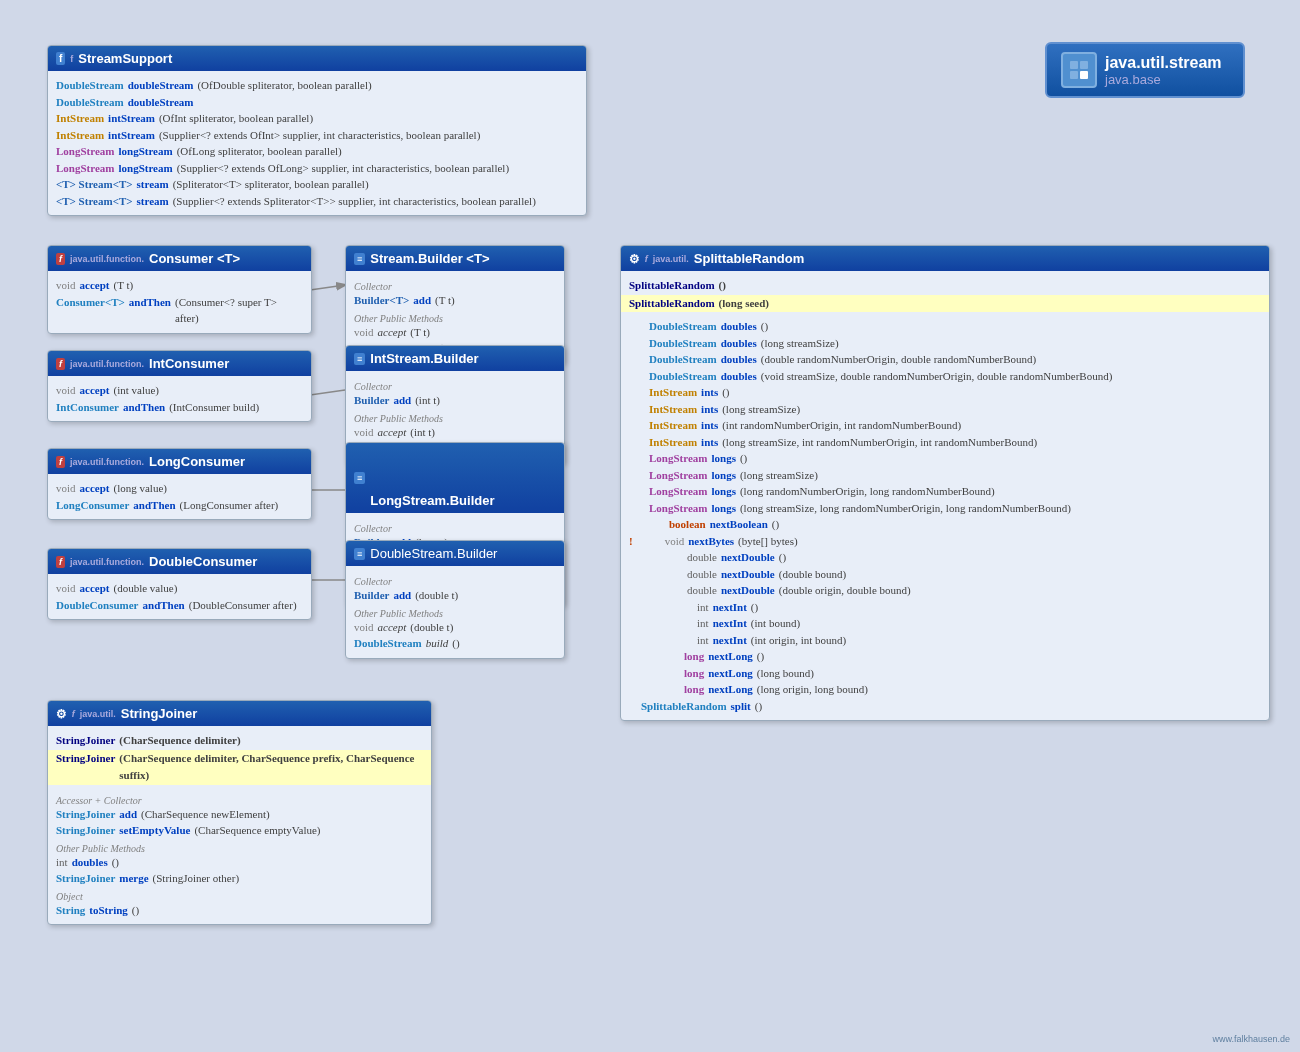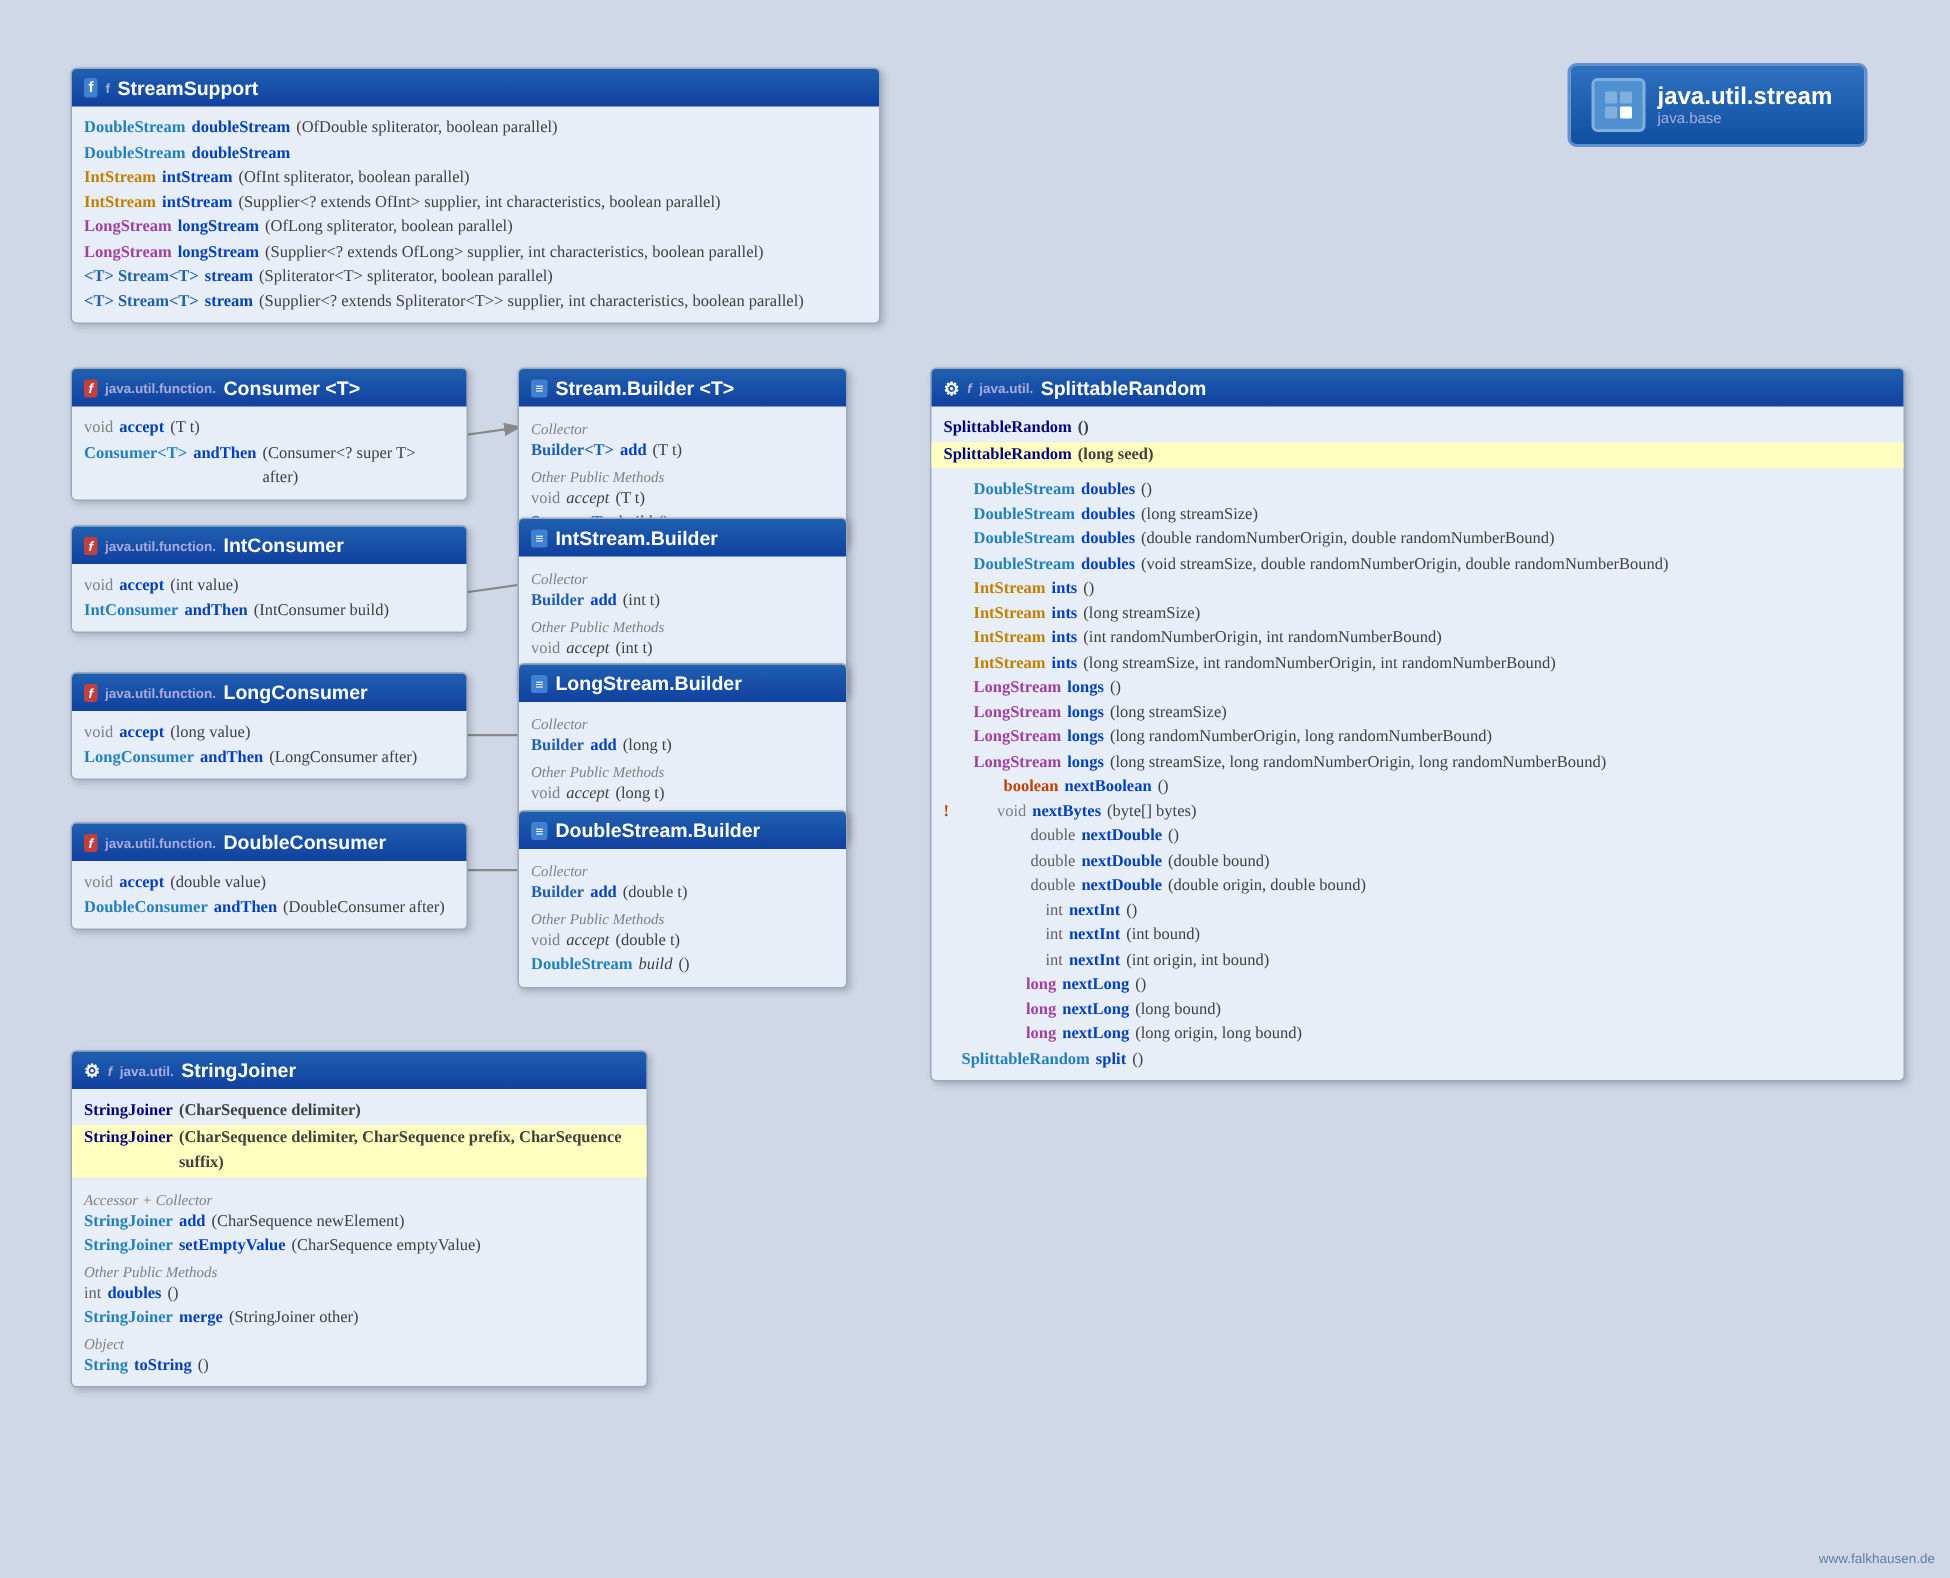--- a/index.html
+++ b/index.html
@@ -190,21 +190,21 @@
   <div style="width:36px; height:36px; background:#5090d0; border:2px solid #80b0e0; border-radius:4px; display:flex; align-items:center; justify-content:center;">
     <svg width="24" height="24" viewBox="0 0 24 24" fill="white">
       <rect x="3" y="3" width="8" height="8" rx="1" fill="#80b0e0"></rect>
       <rect x="13" y="3" width="8" height="8" rx="1" fill="#80b0e0"></rect>
       <rect x="3" y="13" width="8" height="8" rx="1" fill="#80b0e0"></rect>
       <rect x="13" y="13" width="8" height="8" rx="1" fill="white"></rect>
     </svg>
   </div>
   <div>
     <div style="font-size:16px; font-weight:bold; color:white;">java.util.stream</div>
-    <div style="font-size:10px; color:#aad;">java.base</div>
+    <div style="font-size:13px; color:#aad;">java.base</div>
   </div>
 </div>
 
 <div class="card" style="left:47px; top:245px; width:265px;">
   <div class="card-header">
     <span style="background:#c04040; border-radius:2px; padding:1px 3px; font-size:9px; color:white; font-style:italic;">f</span>
     <span style="font-size:9px; color:#aad;">java.util.function.</span>
       <span style="font-weight:bold;">Consumer &lt;T&gt;</span>
   </div>
   <div class="card-body">
@@ -329,21 +329,21 @@
       <span class="type-int">IntStream</span>
       <span class="method-name-italic">build</span>
       <span class="method-params">()</span>
     </div>
   </div>
 </div>
 
 <div class="card" style="left:345px; top:442px; width:220px;">
   <div class="card-header">
     <span style="background:#4080d0; border-radius:2px; padding:1px 3px; font-size:9px; color:white;">≡</span>
-    <span style="font-weight:bold;">LongStream.Builder</span>
+    <span style="font-weight:bold;margin-top:45px;">LongStream.Builder</span>
   </div>
   <div class="card-body">
     <div class="section-label">Collector</div>
     <div class="method-row">
       <span class="type-generic">Builder</span>
       <span class="method-name">add</span>
       <span class="method-params">(long t)</span>
     </div>
     <div class="section-label">Other Public Methods</div>
     <div class="method-row">
@@ -355,21 +355,21 @@
       <span class="type-long">LongStream</span>
       <span class="method-name-italic">build</span>
       <span class="method-params">()</span>
     </div>
   </div>
 </div>
 
 <div class="card" style="left:345px; top:540px; width:220px;">
   <div class="card-header">
     <span style="background:#4080d0; border-radius:2px; padding:1px 3px; font-size:9px; color:white;">≡</span>
-    <span style="font-weight:bold;">DoubleStream.Builder</span>
+    <span style="font-weight:normal;">DoubleStream.Builder</span>
   </div>
   <div class="card-body">
     <div class="section-label">Collector</div>
     <div class="method-row">
       <span class="type-generic">Builder</span>
       <span class="method-name">add</span>
       <span class="method-params">(double t)</span>
     </div>
     <div class="section-label">Other Public Methods</div>
     <div class="method-row">

